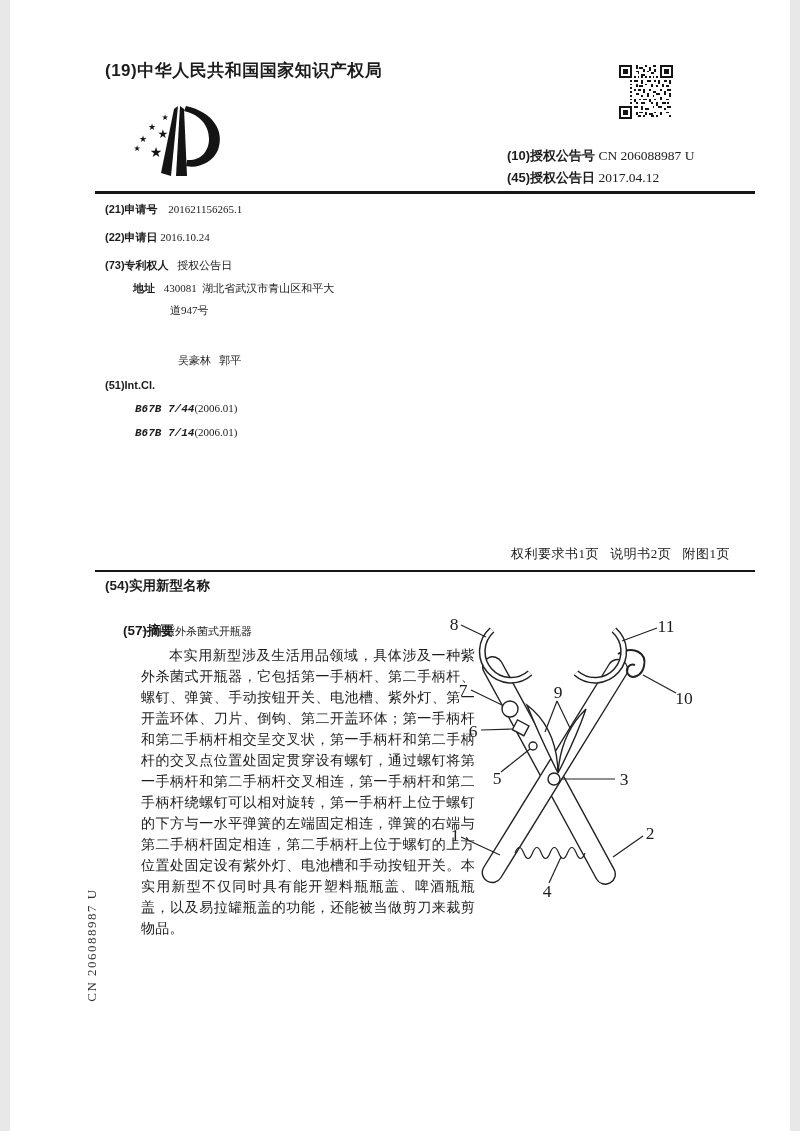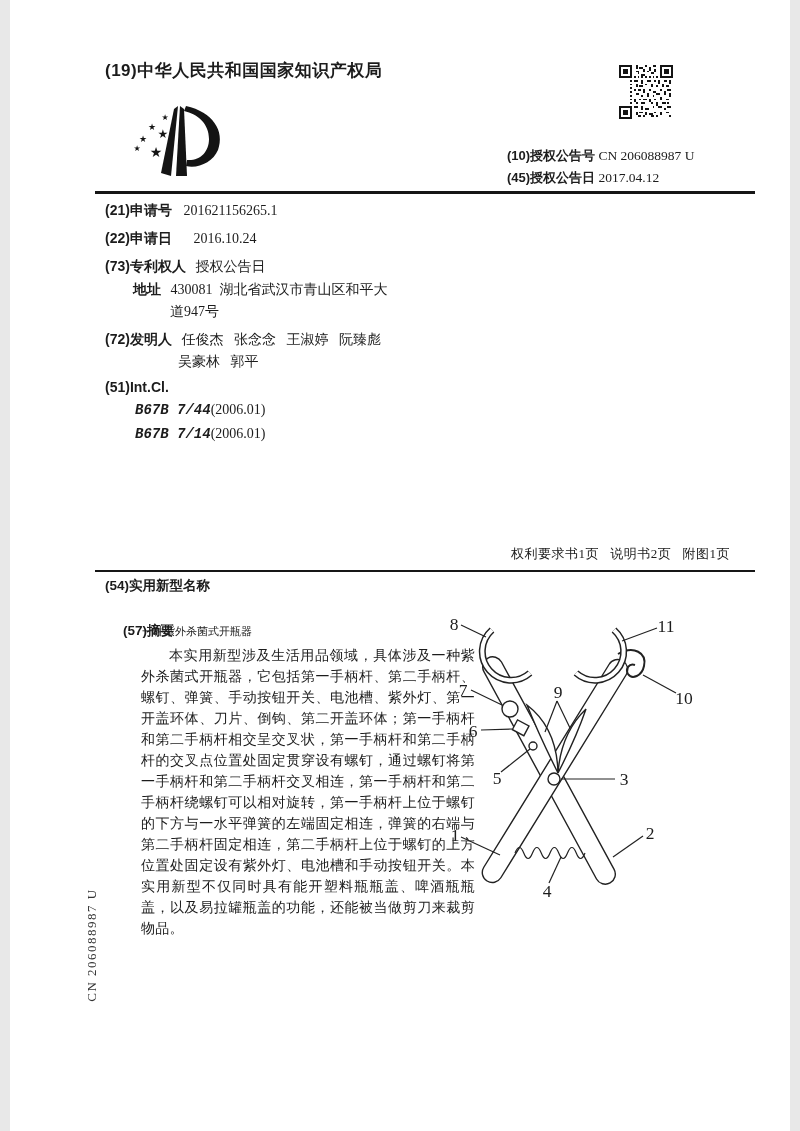--- a/index.html
+++ b/index.html
@@ -11,21 +11,21 @@
   }
   .abs { position:absolute; }
   .lbl { font-family:"Liberation Sans", sans-serif; font-weight:bold; }
   .val { font-family:"Liberation Serif", serif; }
   .pre { white-space:pre; }
   .rule { position:absolute; background:#161616; }
   .office { font-size:17px; letter-spacing:0.5px; }
   .doc-type { font-size:23px; letter-spacing:1px; }
   .pub-row { font-size:13px; }
   .pub-row .val { font-size:13.5px; }
-  .bib { font-size:14px; }
+  .bib { font-size:11px; }
   .pages-info { font-size:13px; text-align:right; letter-spacing:0.5px; }
   .title-label { font-size:13.5px; }
   .abstract {
     width:334px; font-size:14px; line-height:21px; text-align:justify;
     text-indent:2em; letter-spacing:0.2px;margin-left:36px;
   }
   .intcl-code { font-style:italic; font-weight:bold; font-family:Liberation Mono, monospace; }
   .intcl-ver { font-family:"Liberation Serif", serif; }
   .sidebar-no {
     width:150px; height:16px; text-align:center; font-size:13px;
@@ -82,35 +82,31 @@
   </div>
 
   <div class="rule" style="left:85px; top:191px; width:660px; height:2.5px;"></div>
 
   <div class="abs bib" style="left:95px; top:202px;">
     <span class="lbl">(21)申请号</span>
     <span class="val" style="margin-left:8px;">201621156265.1</span>
   </div>
   <div class="abs bib" style="left:95px; top:230px;">
     <span class="lbl">(22)申请日</span>
-    <span class="val" style="margin-left:18px;">2016.10.24</span>
+    <span class="val" style="margin-left:0;">2016.10.24</span>
   </div>
   <div class="abs bib" style="left:95px; top:258px;">
     <span class="lbl">(73)专利权人</span>
     <span class="val" style="margin-left:6px;">授权公告日</span>
   </div>
   <div class="abs bib" style="left:123px; top:281px;">
     <span class="lbl">地址</span>
     <span class="val pre" style="margin-left:6px;">430081  湖北省武汉市青山区和平大</span>
   </div>
   <div class="abs bib val" style="left:160px; top:303px;">道947号</div>
-  <div class="abs bib" style="left:95px; top:331px;">
-    <span class="lbl">(72)发明人</span>
-    <span class="val pre" style="margin-left:6px;">任俊杰   张念念   王淑婷   阮臻彪</span>
-  </div>
   <div class="abs bib val pre" style="left:168px; top:353px;">吴豪林   郭平</div>
   <div class="abs bib lbl" style="left:95px; top:379px;">(51)Int.Cl.</div>
   <div class="abs bib" style="left:125px; top:402px;">
     <span class="intcl-code">B67B 7/44</span><span class="intcl-ver">(2006.01)</span>
   </div>
   <div class="abs bib" style="left:125px; top:426px;">
     <span class="intcl-code">B67B 7/14</span><span class="intcl-ver">(2006.01)</span>
   </div>
 
   <div class="abs pages-info pre" style="left:420px; top:545px; width:300px;">权利要求书1页   说明书2页   附图1页</div>

